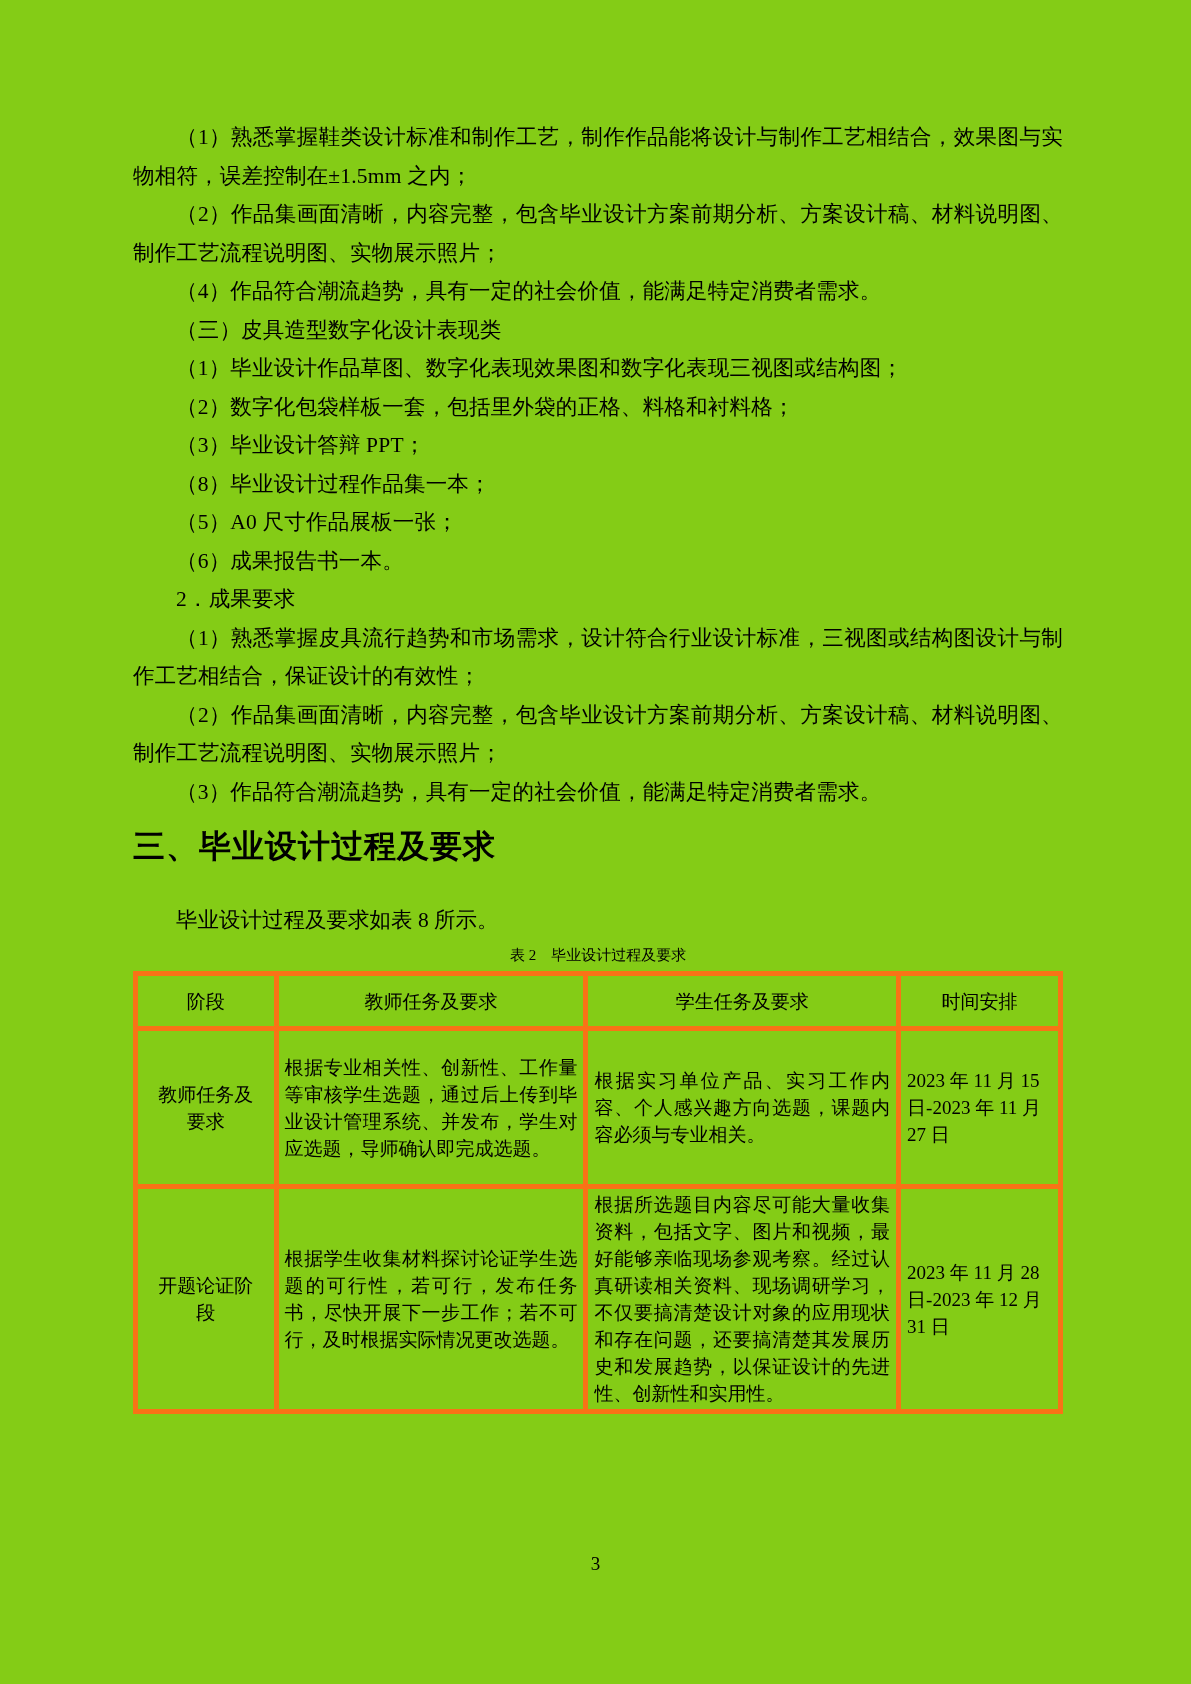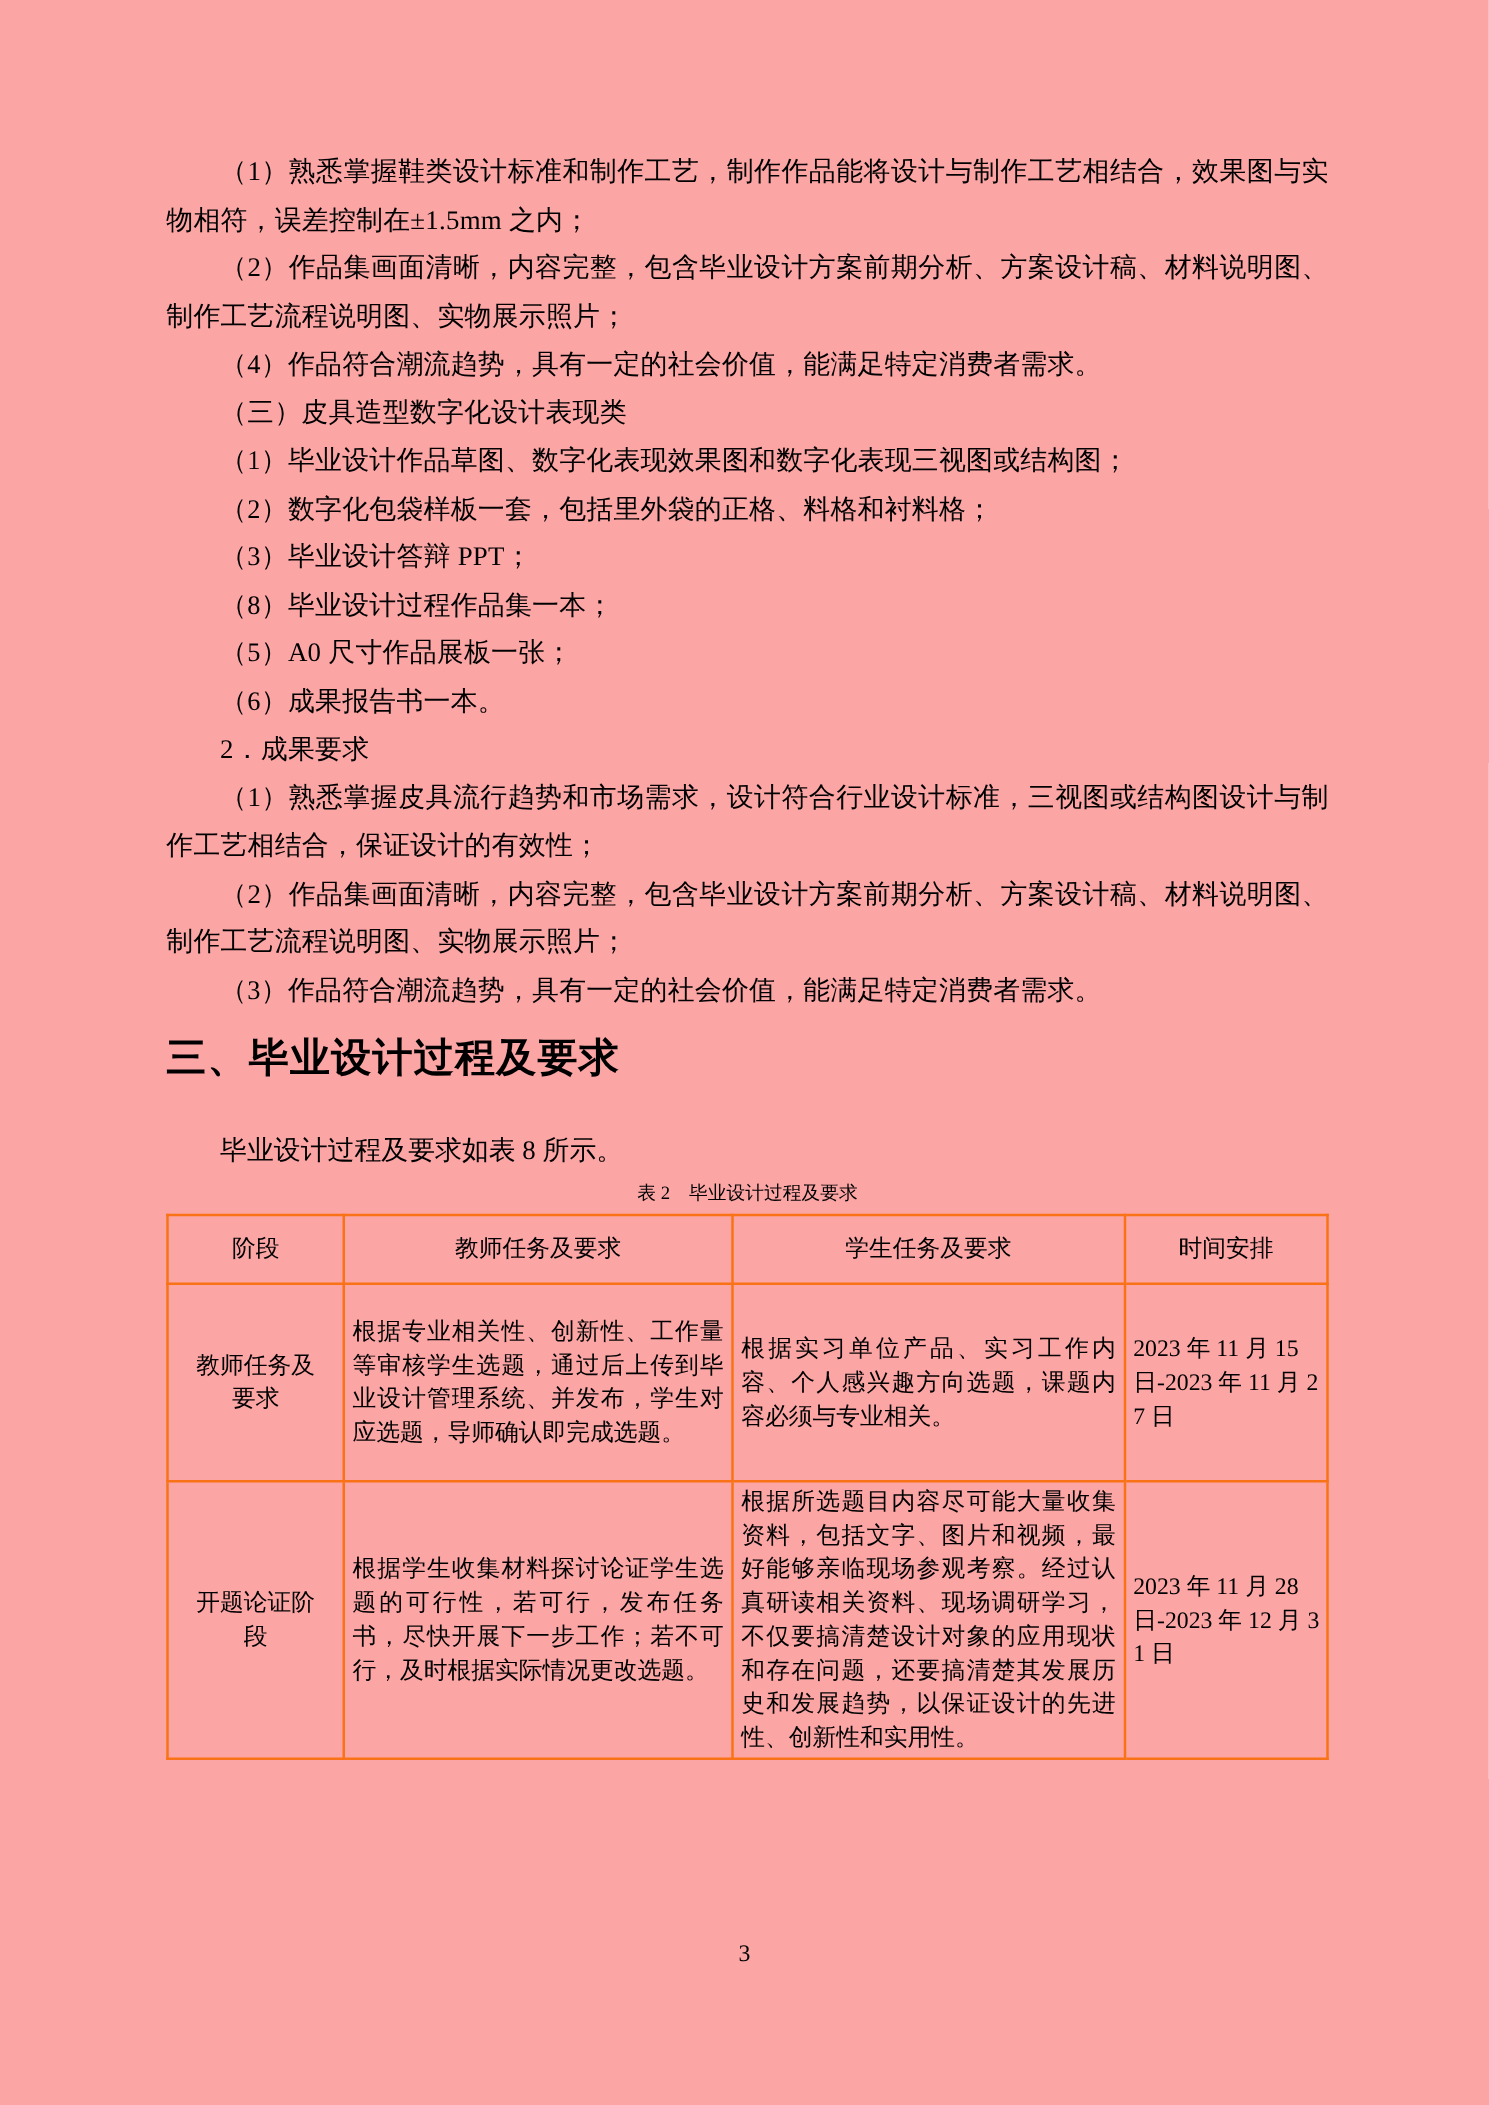--- a/index.html
+++ b/index.html
@@ -2,21 +2,21 @@
 <html><head>
 <meta charset="utf-8">
 <style>
   * { box-sizing: border-box; }
   html, body { margin: 0; padding: 0; background: #e8e8e8; }
   .page {
     position: relative;
     width: 1191px;
     height: 1684px;
     margin: 0 auto;
-    background: #fca5a5;
+    background: #84cc16;
     color: #000000;
     font-family: "Liberation Serif", "DejaVu Serif", serif;
     overflow: hidden;
   }
   .content {
     padding: 118px 128px 0 133px;
   }
   .par {
     margin: 0;
     font-size: 21.5px;
@@ -45,21 +45,21 @@
     line-height: 24px;
     text-align: center;
   }
   table.process-table {
     width: 100%;
     border-collapse: collapse;
     table-layout: fixed;
     font-size: 19px;
   }
   .process-table th, .process-table td {
-    border: 2px solid #f97316;
+    border: 5px solid #f97316;
     line-height: 27px;
     padding: 2px 6px;
     vertical-align: middle;
     font-weight: normal;
     word-break: break-all;
   }
   .process-table th {
     height: 55px;
     text-align: center;
   }

